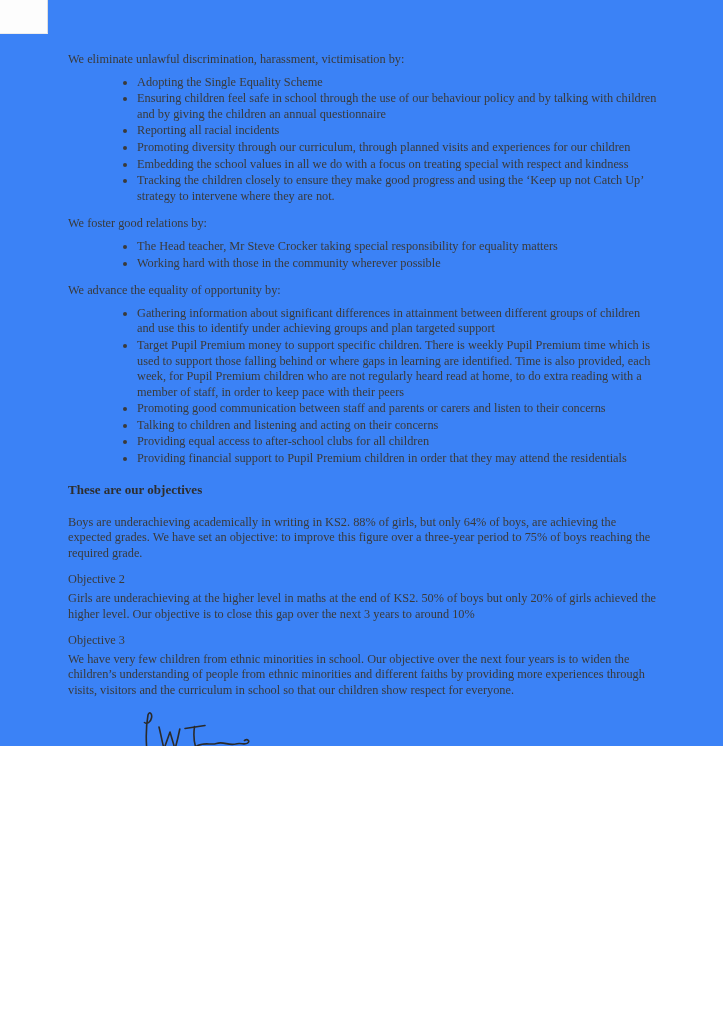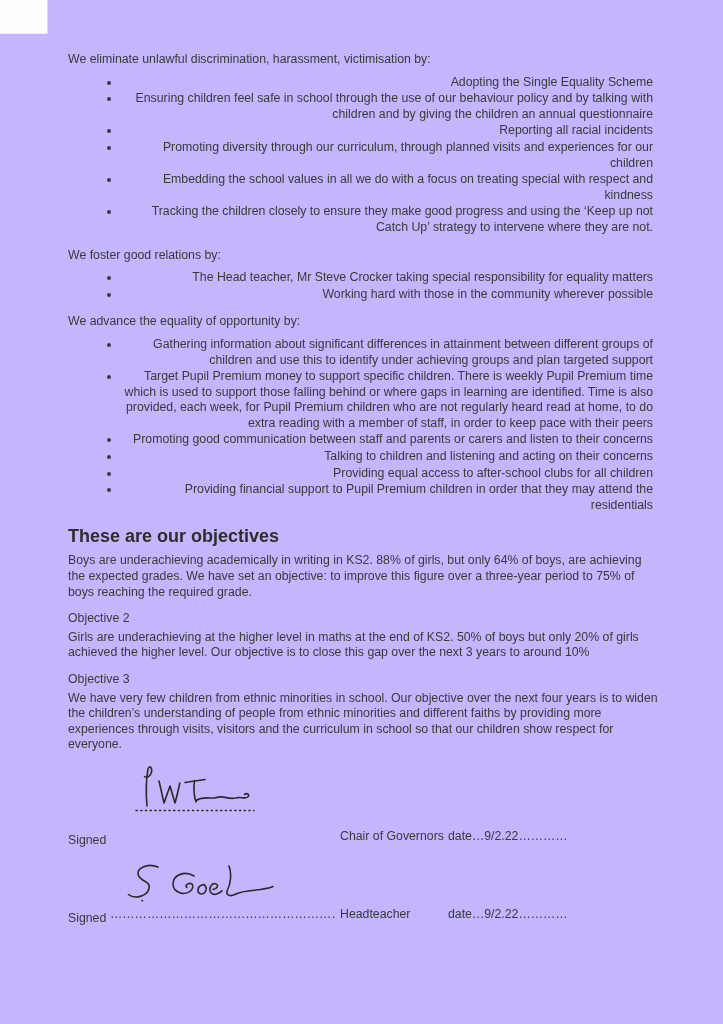--- a/index.html
+++ b/index.html
@@ -1,23 +1,23 @@
 <!DOCTYPE html>
 <html><head>
 <meta charset="utf-8">
 <style>
   html, body { margin: 0; padding: 0; background: #ffffff; }
   .page {
     position: relative;
     width: 723px;
-    height: 1024px;
+    height: 746px;
     box-sizing: border-box;
     padding: 52px 64px 0 68px;
-    background: #c4b5fd;
-    font-family: Liberation Sans, sans-serif;
+    background: #3b82f6;
+    font-family: Liberation Serif, serif;
     font-size: 12.3px;
     line-height: 15.6px;
     color: #3a3a3a;
     overflow: hidden;
   }
   .scan-artifact {
     position: absolute;
     left: 0; top: 0;
     width: 47px; height: 33px;
     border-right: 1px solid #dedede;
@@ -27,29 +27,28 @@
   p { margin: 0; max-width: 591px; }
   .intro { margin-top: 12px; }
   .intro.first { margin-top: 0; }
   ul.bullets {
     margin: 7px 0 0 0;
     padding: 0 0 0 53px;
     list-style: disc outside;
   }
   ul.bullets li {
     max-width: 532px;
-    margin: 0 0 1px 0;
-    text-align: right;
+    margin: 0 0 1px 16px;
   }
   h2.objectives-heading {
-    font-size: 18px;
+    font-size: 13px;
     line-height: 18px;
     font-weight: bold;
     color: #2e2e2e;
-    margin: 14px 0 8px 0;
+    margin: 14px 0 16px 0;
   }
   .obj-label { margin-top: 11px; }
   .obj-text { margin-top: 3px; }
   .sig-image { position: relative; }
   .sig-image.sig1 { margin: 8px 0 0 58px; width: 200px; height: 54px; }
   .sig-image.sig2 { margin: 15px 0 0 46px; width: 210px; height: 44px; }
   .sig-image svg { display: block; }
   .sig-row {
     position: relative;
     height: 16px;

